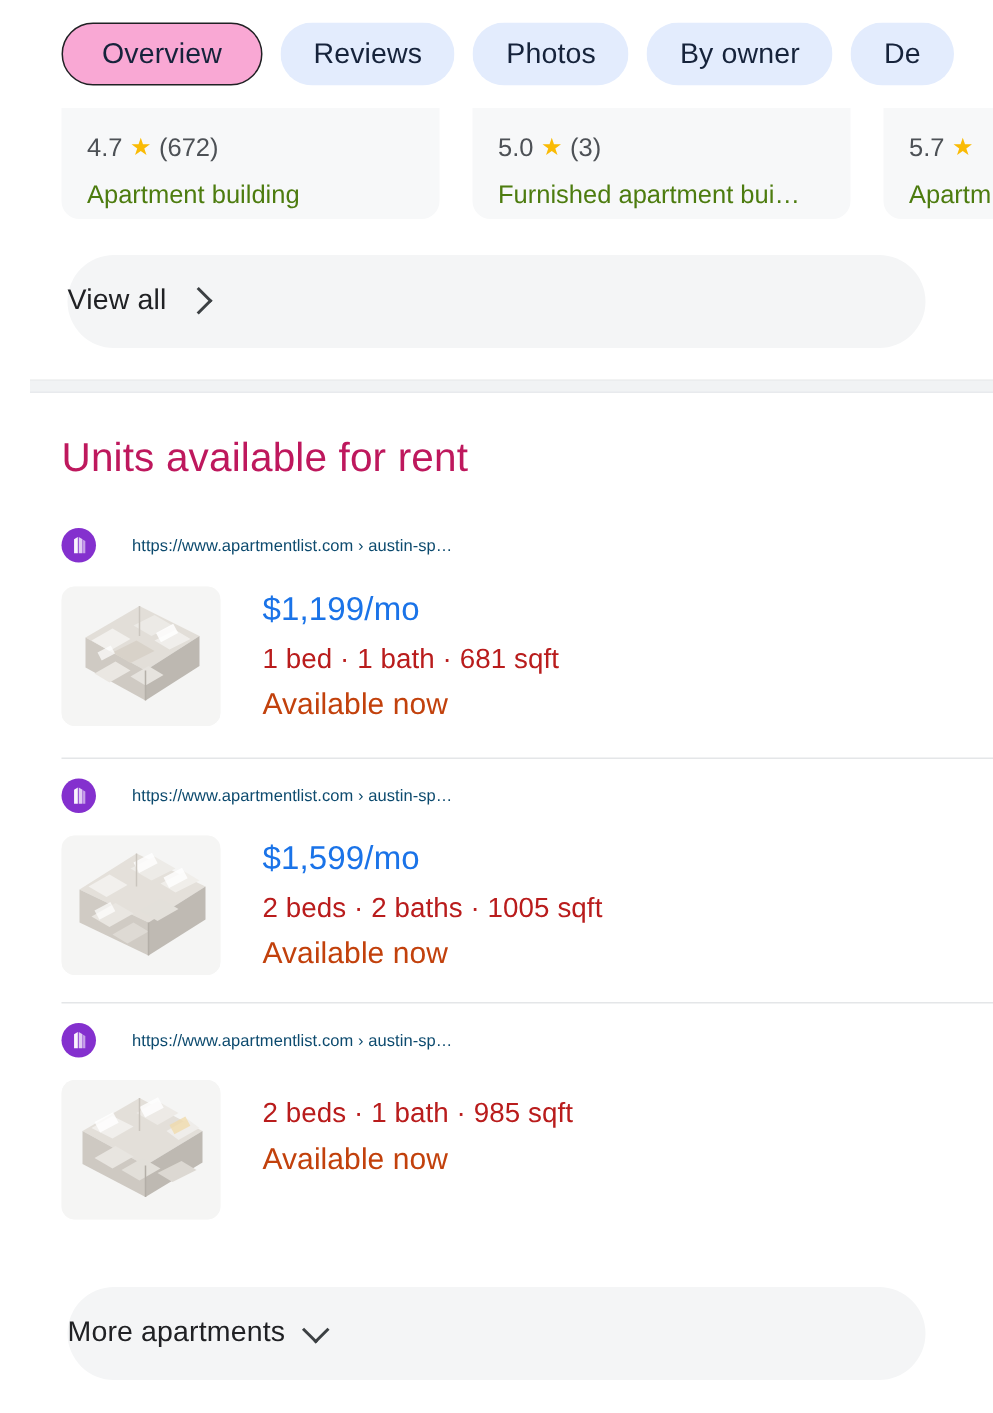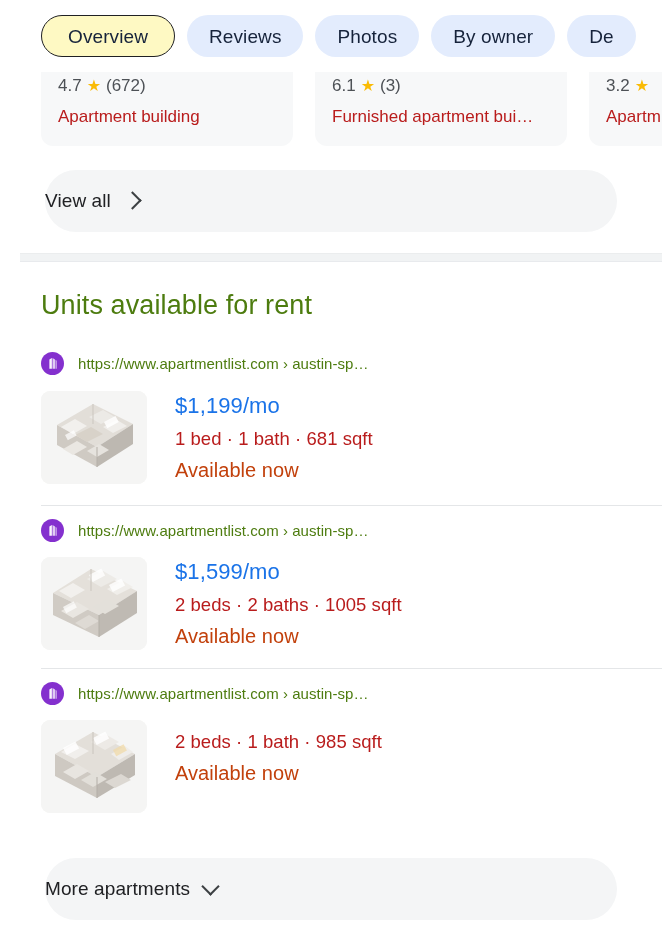--- a/index.html
+++ b/index.html
@@ -46,21 +46,21 @@
     line-height: 42px;
     padding: 0 21px;
     white-space: nowrap;
     border: 1.5px solid transparent;
     cursor: pointer;
     letter-spacing: 0.1px;
   }
 
   .chip.selected {
     border: 1.6px solid #202124;
-    background: #fef9c3;
+    background: #f9a8d4;
     padding: 0 26px;
   }
 
   
   .cards-strip {
     position: absolute;
     top: 60px;
     left: 0;
     width: 662px;
     height: 90px;
@@ -86,28 +86,29 @@
     overflow: hidden;
   }
 
   .place-rating {
     font-size: 17px;
     color: #4d5156;
     display: flex;
     align-items: center;
     gap: 5px;
     white-space: nowrap;
+    margin-top: 13px;
   }
 
   .star-icon { color: #fabb05; font-size: 16px; line-height: 1; }
 
   .place-type {
     margin-top: 11px;
     font-size: 17px;
-    color: #b91c1c;
+    color: #4d7c0f;
     white-space: nowrap;
     overflow: hidden;
     text-overflow: ellipsis;
   }
 
   
   .wide-button {
     position: absolute;
     left: 45px;
     width: 572px;
@@ -153,21 +154,21 @@
     border-bottom: 1px solid #e8eaed;
   }
 
   
   .section-heading {
     position: absolute;
     top: 290px;
     left: 41px;
     font-size: 27px;
     font-weight: 400;
-    color: #4d7c0f;
+    color: #be185d;
     letter-spacing: 0.1px;
   }
 
   
   .listing {
     position: absolute;
     left: 0;
     width: 662px;
   }
 
@@ -192,24 +193,25 @@
     height: 23px;
     border-radius: 50%;
     background: #8430ce;
     display: flex;
     align-items: center;
     justify-content: center;
     flex: 0 0 auto;
   }
 
   .listing-url {
-    font-size: 15px;
-    color: #4d7c0f;
+    font-size: 11px;
+    color: #0c4a6e;
     white-space: nowrap;
     letter-spacing: 0.05px;
+    margin-left: 10px;
   }
 
   .listing-body {
     position: absolute;
     left: 41px;
     display: flex;
     gap: 28px;
   }
 
   .floorplan {
@@ -260,30 +262,30 @@
         <div class="place-rating">
           <span>4.7</span>
           <span class="star-icon">★</span>
           <span>(672)</span>
         </div>
         <div class="place-type">Apartment building</div>
       </div>
 
       <div class="place-card">
         <div class="place-rating">
-          <span>6.1</span>
+          <span>5.0</span>
           <span class="star-icon">★</span>
           <span>(3)</span>
         </div>
         <div class="place-type">Furnished apartment bui…</div>
       </div>
 
       <div class="place-card">
         <div class="place-rating">
-          <span>3.2</span>
+          <span>5.7</span>
           <span class="star-icon">★</span>
           <span></span>
         </div>
         <div class="place-type">Apartm</div>
       </div>
 
     </div>
   </div>
 
   <div class="chipbar">

